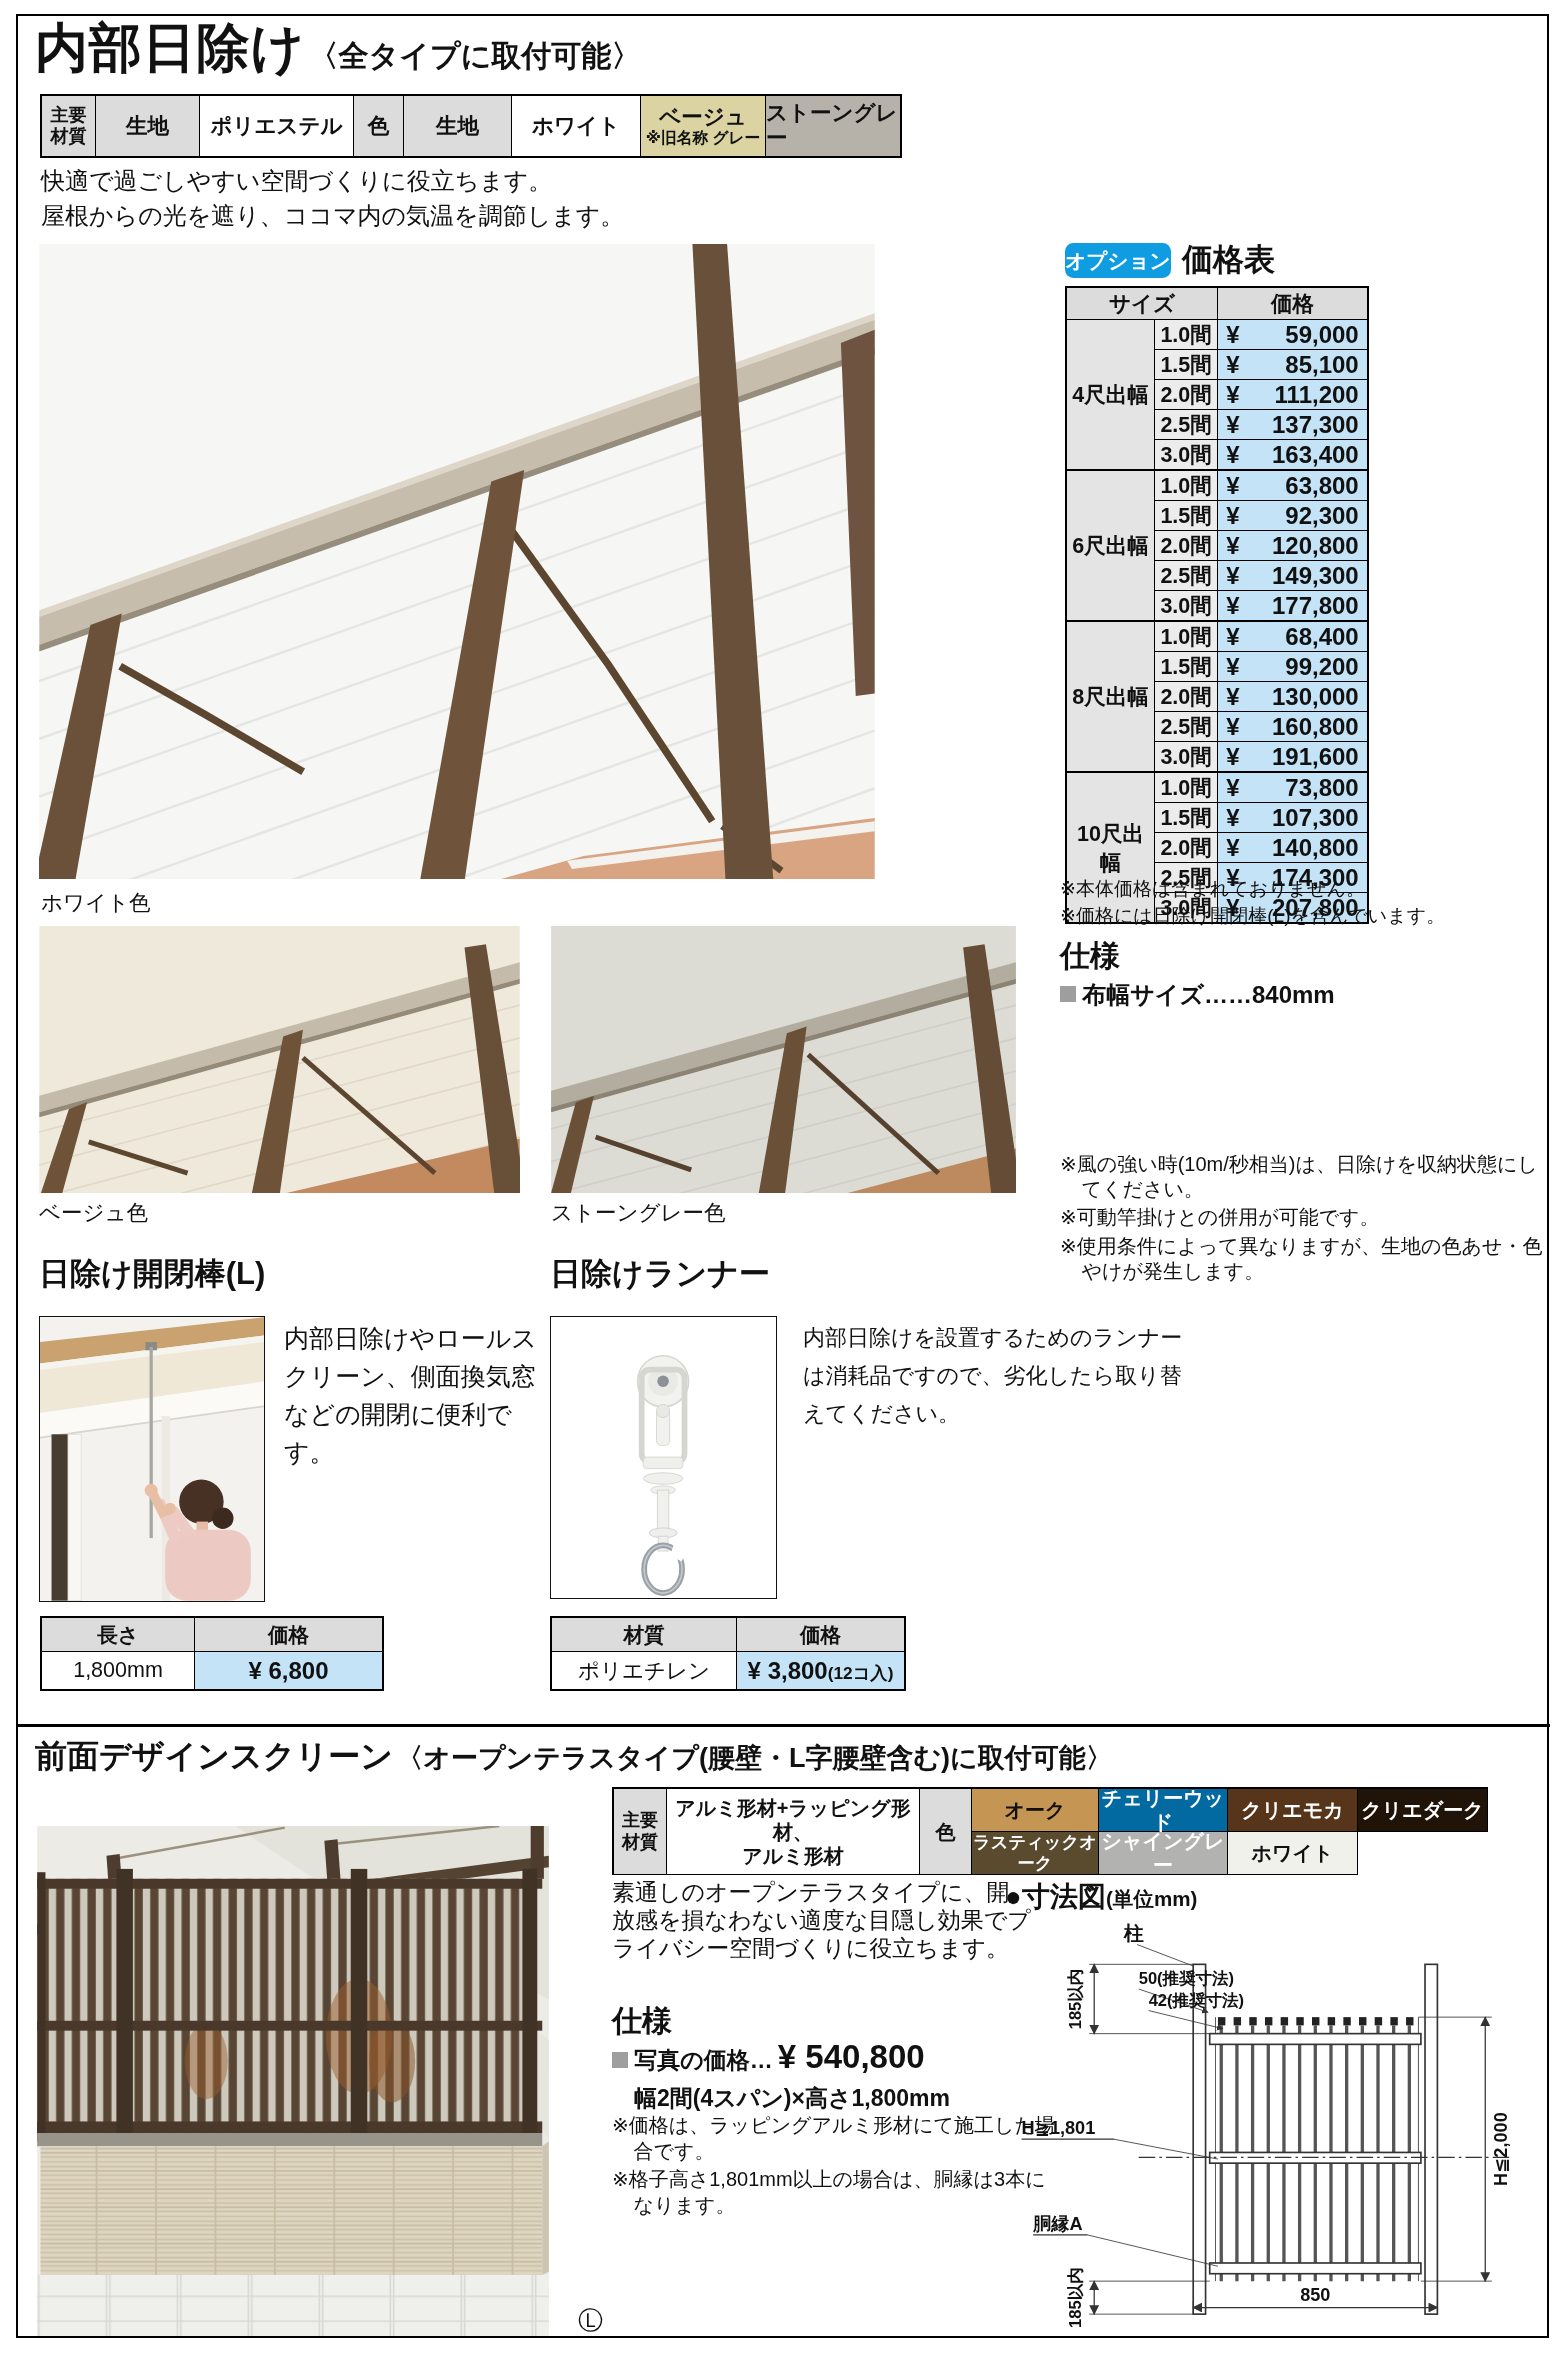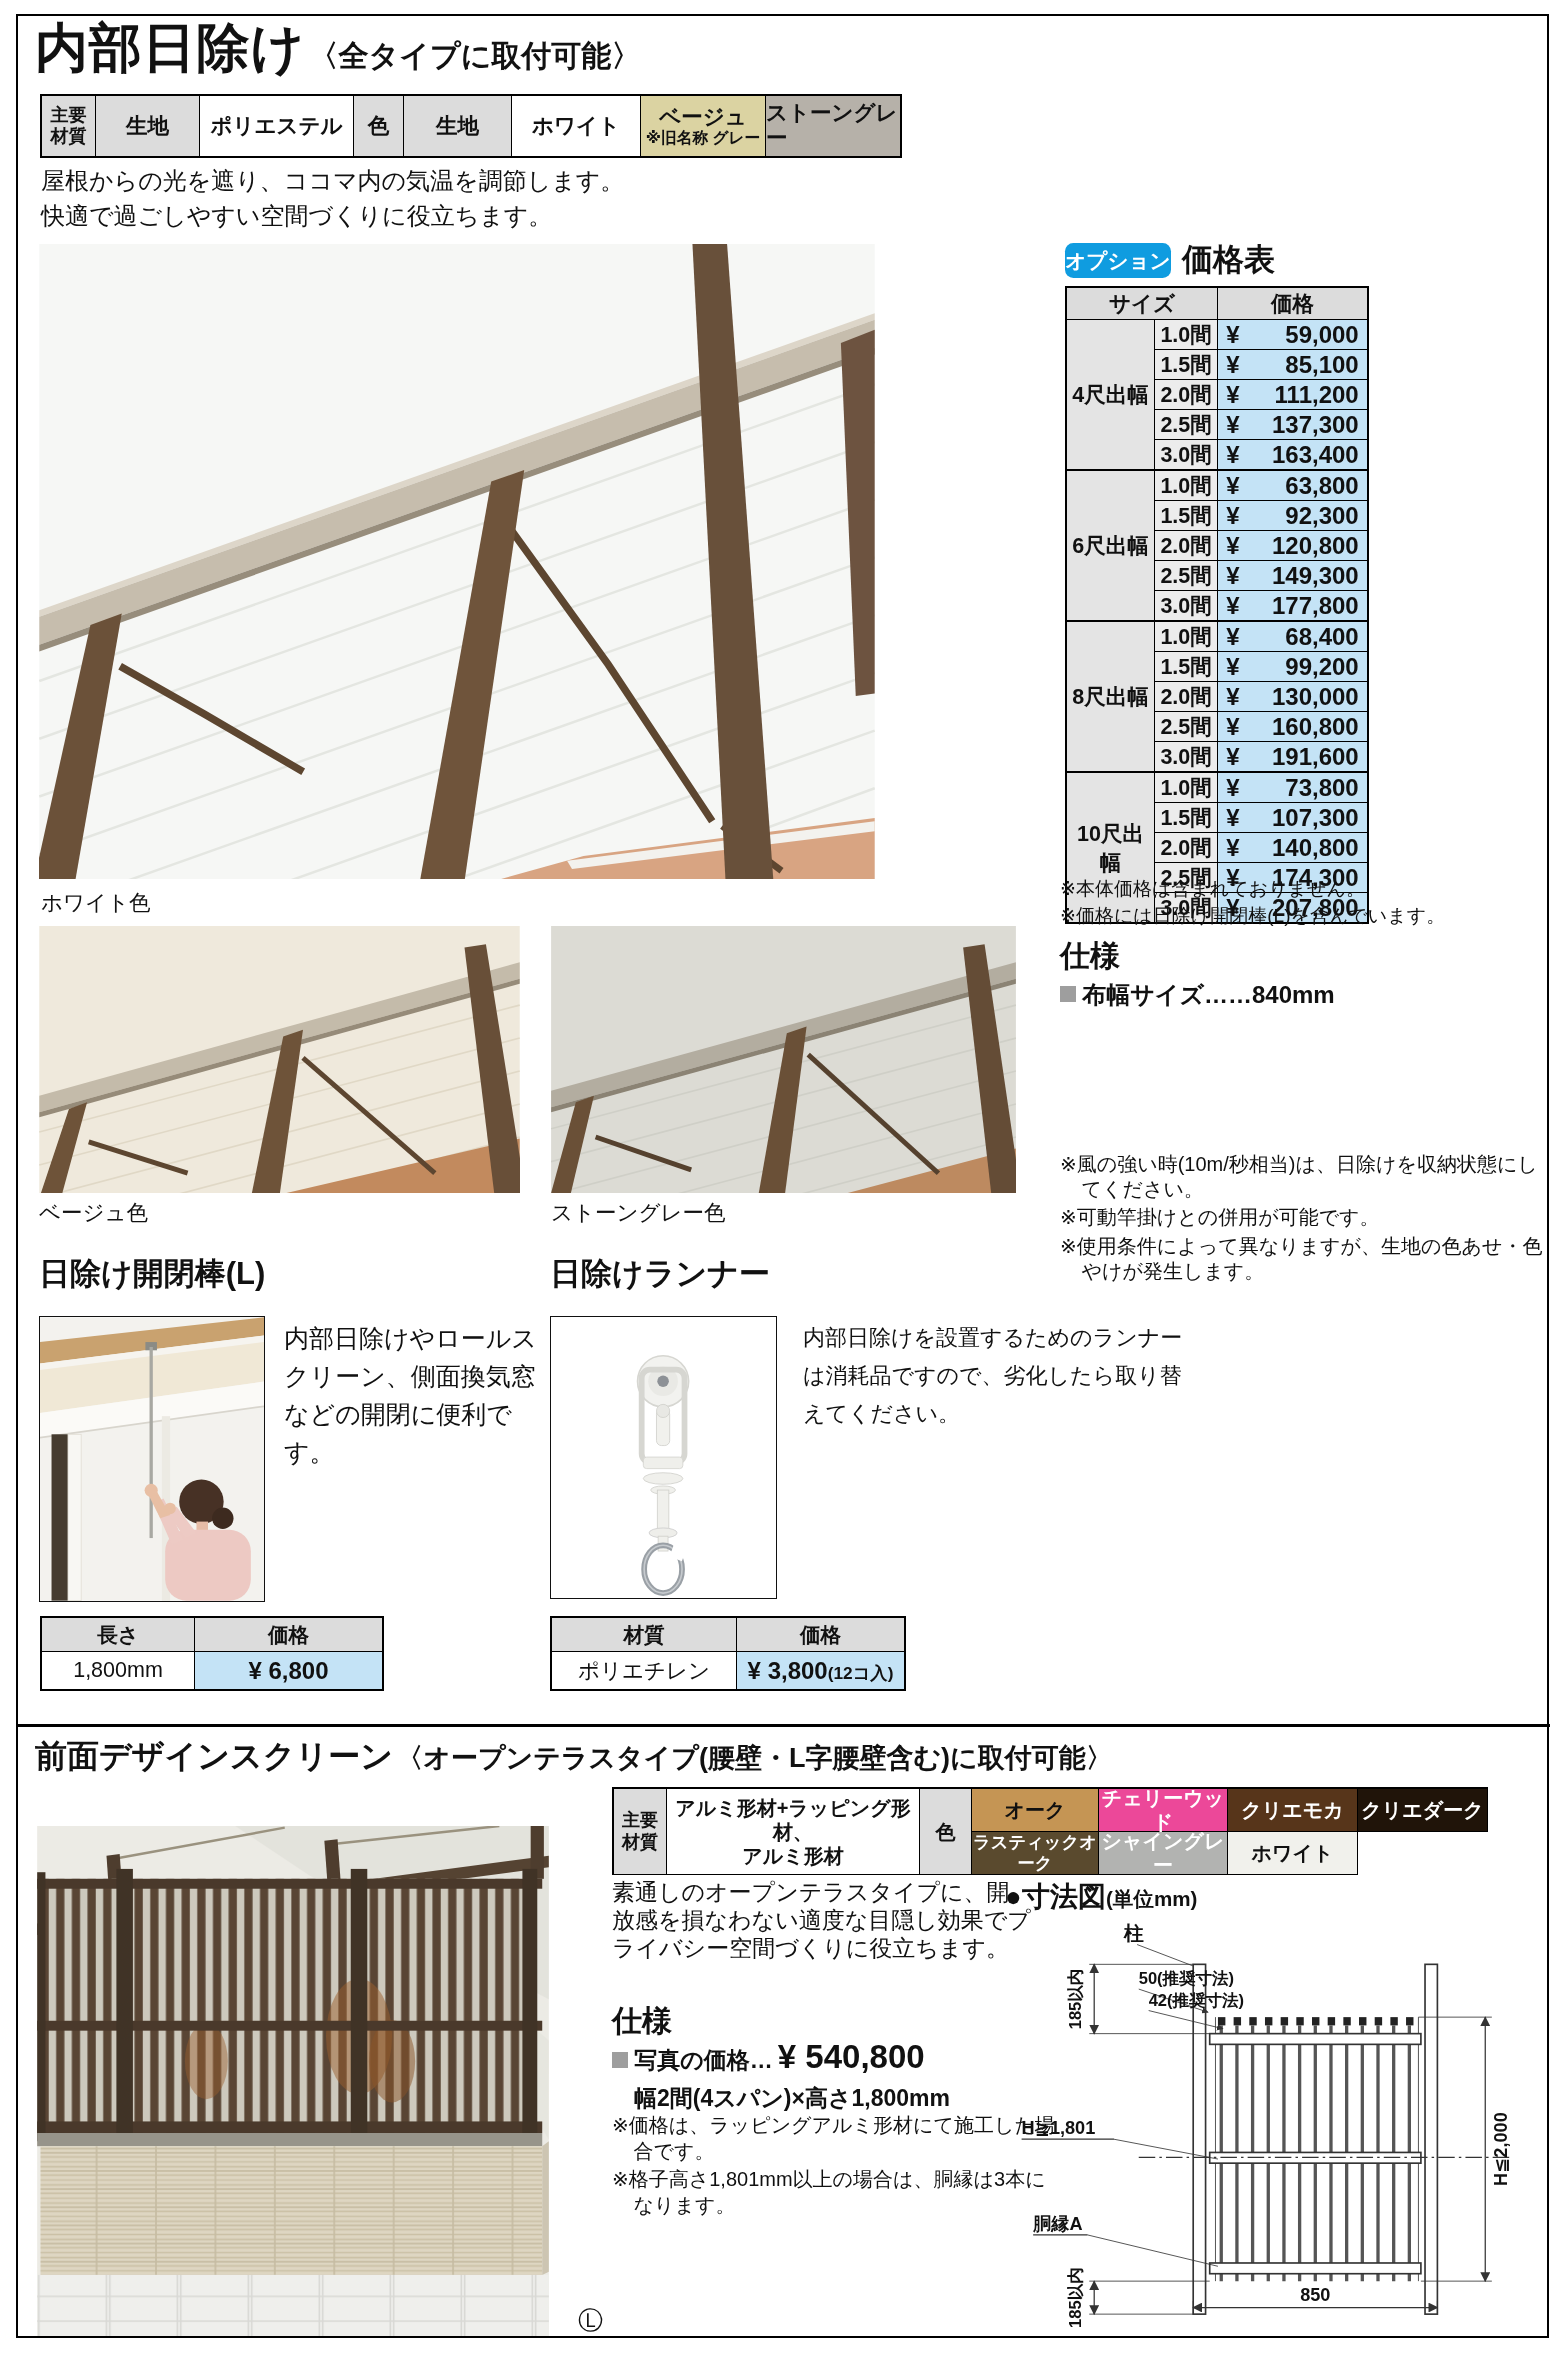--- a/index.html
+++ b/index.html
@@ -112,22 +112,22 @@
     <div class="cell gray" style="width:108px;">生地</div>
     <div class="cell" style="width:129px;">ホワイト</div>
     <div class="cell" style="width:125px;background:#dbd3a2;">
       <span>ベージュ</span>
       <span class="small2">※旧名称 グレー</span>
     </div>
     <div class="cell" style="width:134px;background:#b6b1a9;">ストーングレー</div>
   </div>
 
   <div class="abs desc-top">
+    <div>快適で過ごしやすい空間づくりに役立ちます。</div>
     <div>屋根からの光を遮り、ココマ内の気温を調節します。</div>
-    <div>快適で過ごしやすい空間づくりに役立ちます。</div>
   </div>
 
   <div class="abs photo" style="left:39px;top:244px;width:836px;height:635px;">
     <svg width="836" height="635" viewBox="0 0 1013 770">
       <rect width="1013" height="770" fill="#f6f7f5"></rect>
       <g stroke="#e4e6e1" stroke-width="3">
         <line x1="0" y1="530" x2="1013" y2="170"></line>
           <line x1="0" y1="600" x2="1013" y2="240"></line>
         <line x1="0" y1="670" x2="1013" y2="310"></line>
           <line x1="0" y1="740" x2="1013" y2="380"></line>
@@ -546,21 +546,21 @@
     <div class="c gray rs" style="font-size:18px;">
       <span>主要</span>
       <span>材質</span>
     </div>
     <div class="c rs">
       <span>アルミ形材+ラッピング形材、</span>
       <span>アルミ形材</span>
     </div>
     <div class="c gray rs">色</div>
     <div class="c" style="background:#c59554;color:#101010;">オーク</div>
-    <div class="c" style="background:#ec4899;color:#ffffff;">チェリーウッド</div>
+    <div class="c" style="background:#0369a1;color:#ffffff;">チェリーウッド</div>
     <div class="c" style="background:#57351a;color:#ffffff;">クリエモカ</div>
     <div class="c" style="background:#201409;color:#ffffff;">クリエダーク</div>
     <div class="c" style="font-size:17.3px;background:#5a4a2e;color:#ffffff;">ラスティックオーク</div>
     <div class="c" style="background:#b2b3b1;color:#ffffff;">シャイングレー</div>
     <div class="c" style="background:#f1f1ec;color:#101010;">ホワイト</div>
     <div class="empty"></div>
   </div>
 
   <div class="abs screen-desc">素通しのオープンテラスタイプに、開放感を損なわない適度な目隠し効果でプライバシー空間づくりに役立ちます。</div>
 

